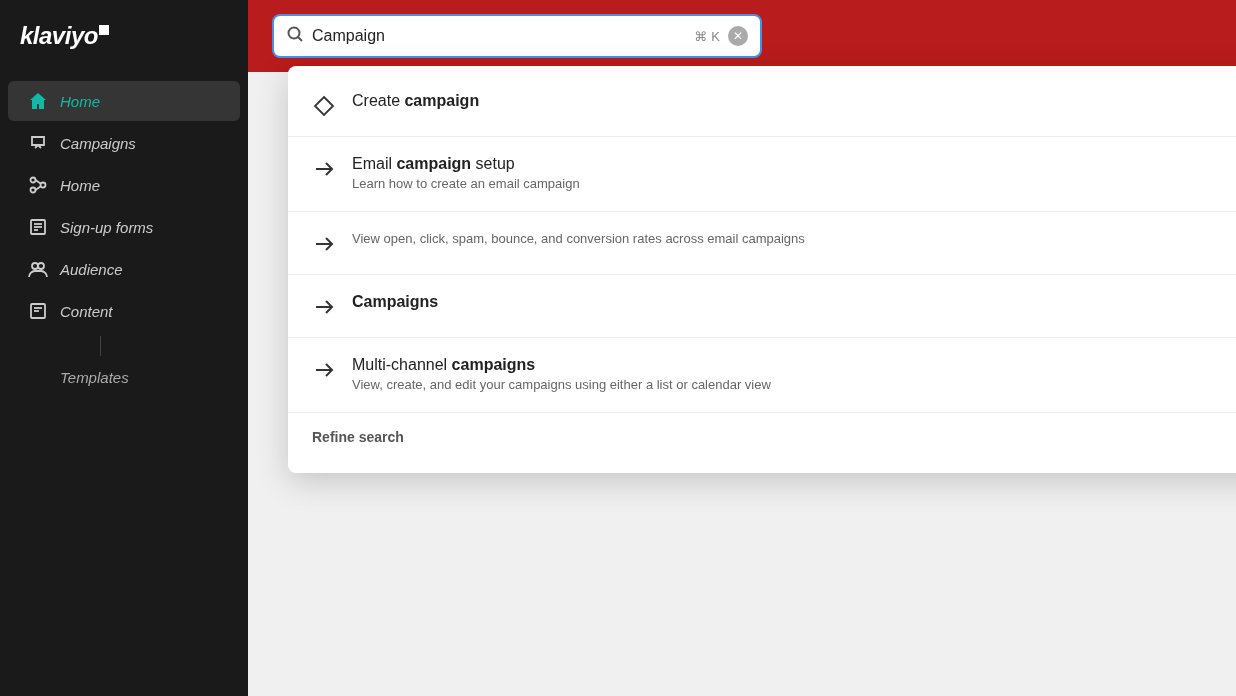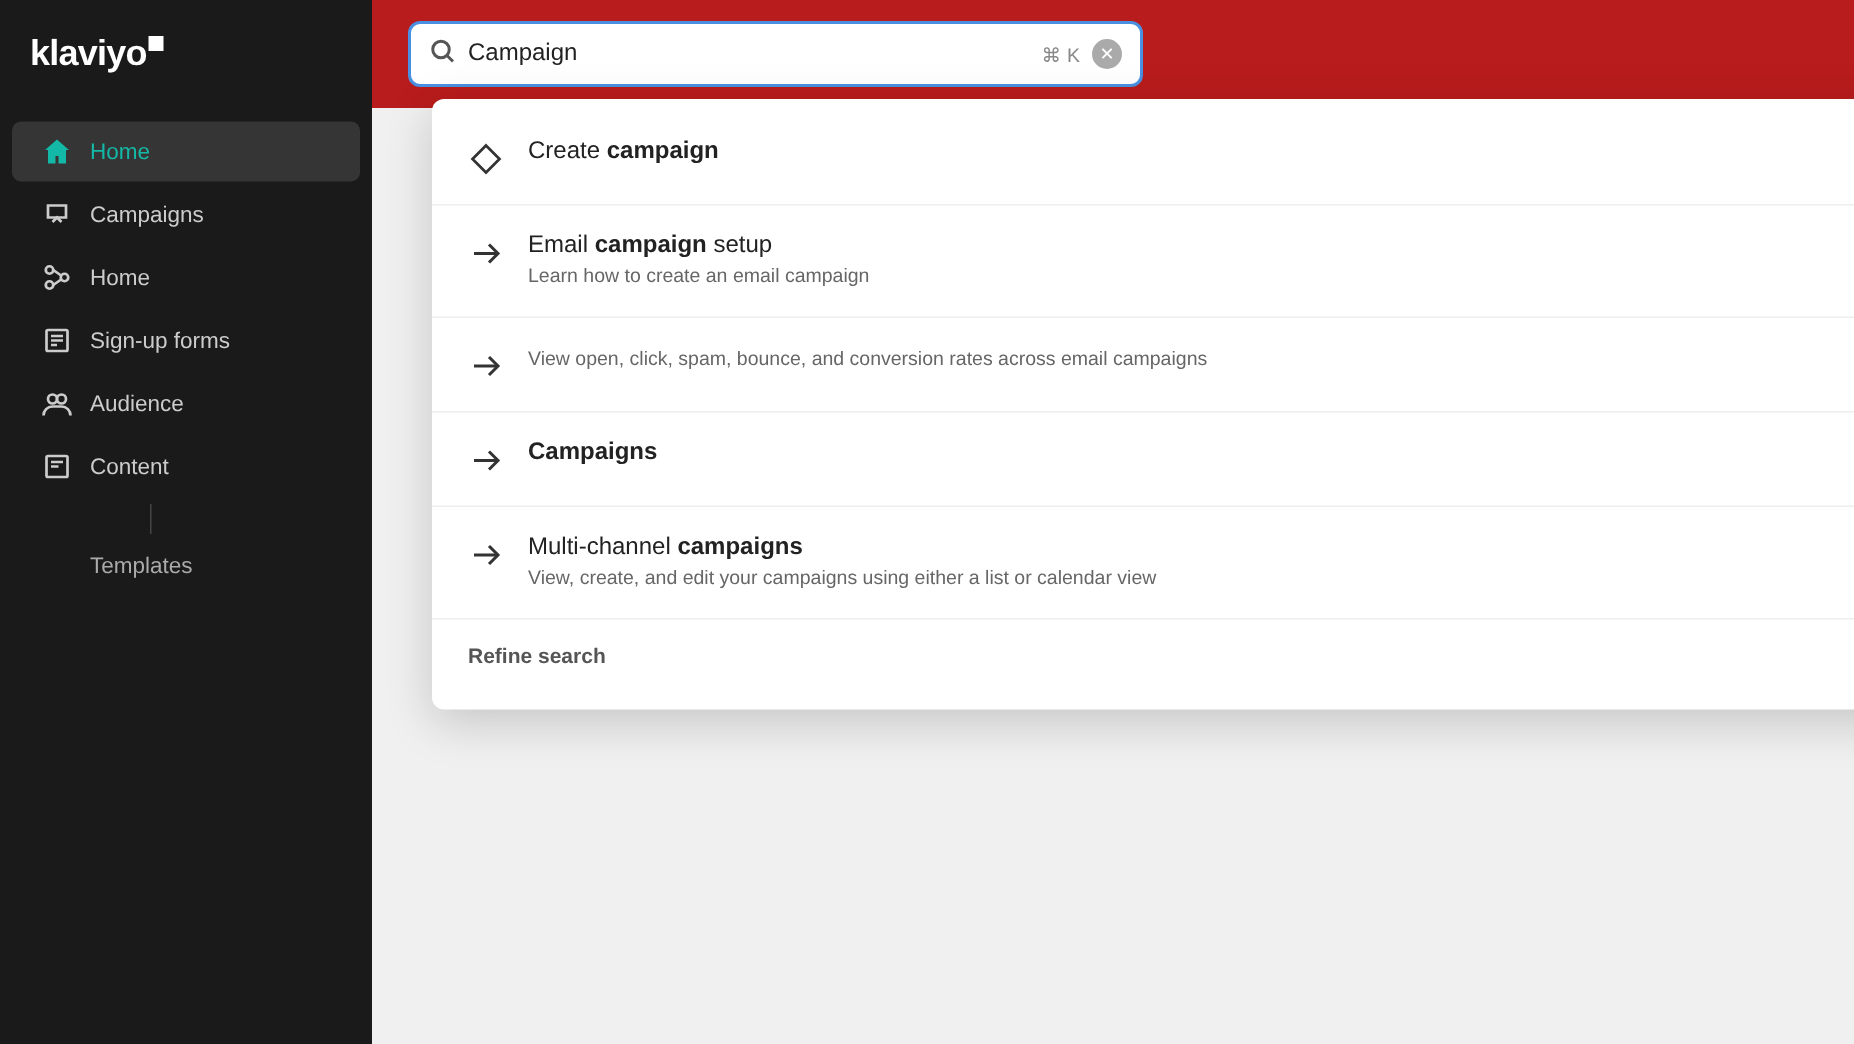--- a/index.html
+++ b/index.html
@@ -13,20 +13,21 @@
     }
 
     
     .sidebar {
       width: 248px;
       min-width: 248px;
       background: #1a1a1a;
       display: flex;
       flex-direction: column;
       height: 696px;
+      font-style: italic;
     }
     .sidebar-logo {
       padding: 16px 20px;
       display: flex;
       align-items: center;
       height: 72px;
     }
     .logo-text {
       color: #ffffff;
       font-size: 24px;

